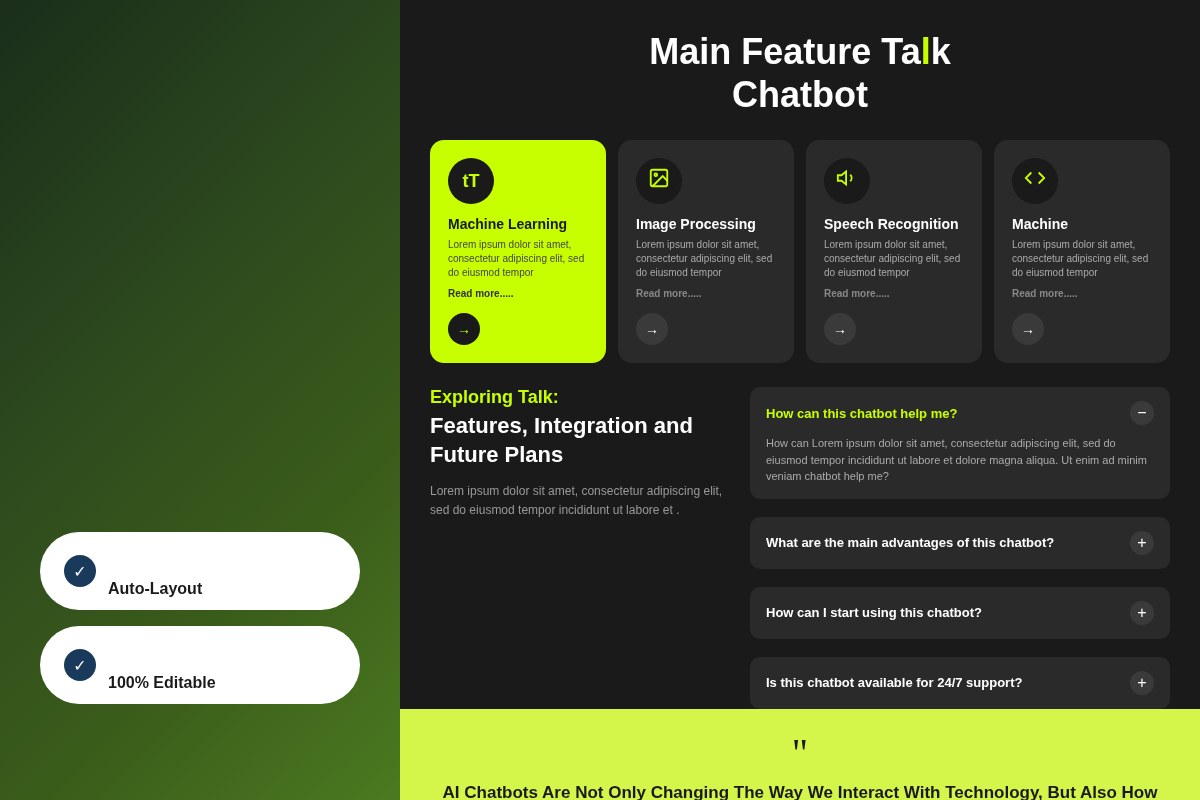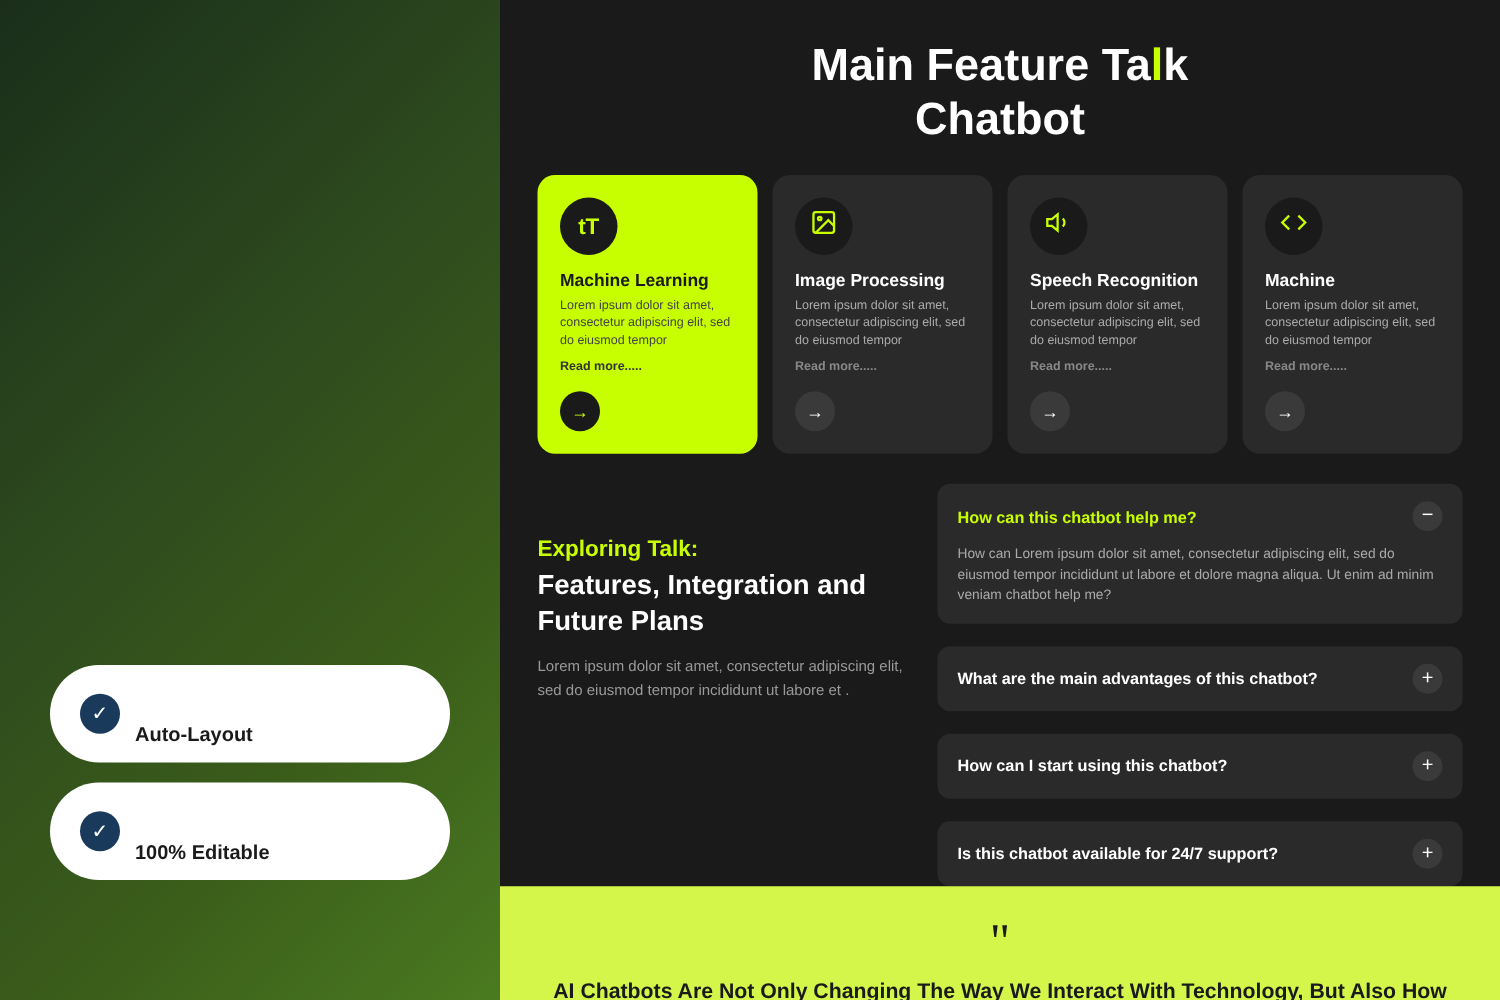--- a/index.html
+++ b/index.html
@@ -187,21 +187,20 @@
 
     .left-content {
       flex: 0 0 300px;
     }
 
     .section-label {
       font-size: 18px;
       font-weight: 700;
       color: #c8ff00;
       margin-bottom: 4px;
-      margin-top: 42px;
     }
 
     .section-heading {
       font-size: 22px;
       font-weight: 700;
       color: white;
       line-height: 1.3;
       margin-bottom: 12px;
     }
 

